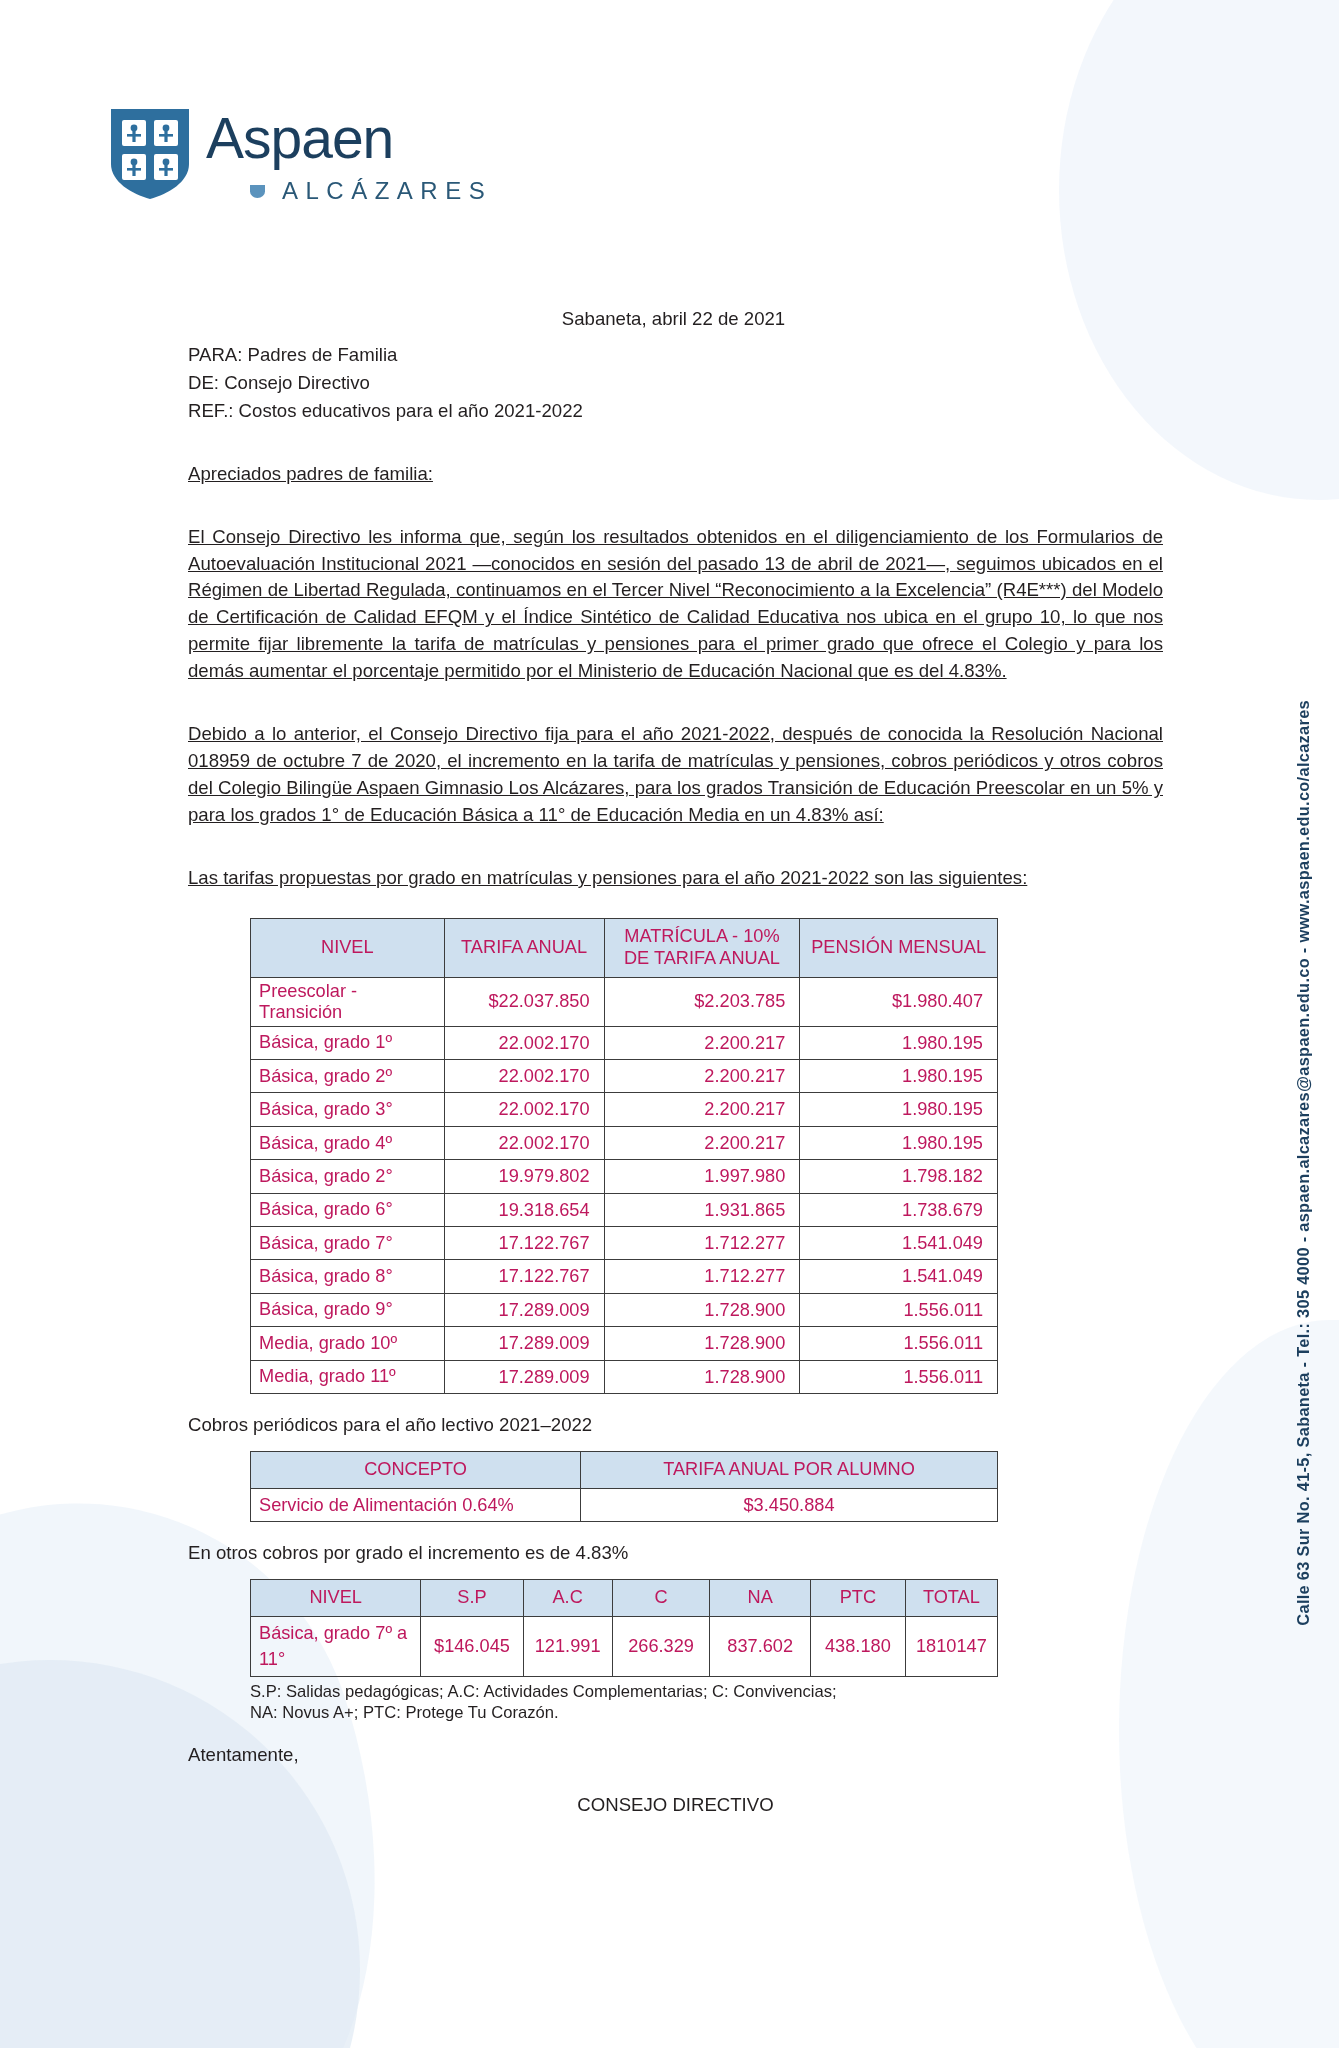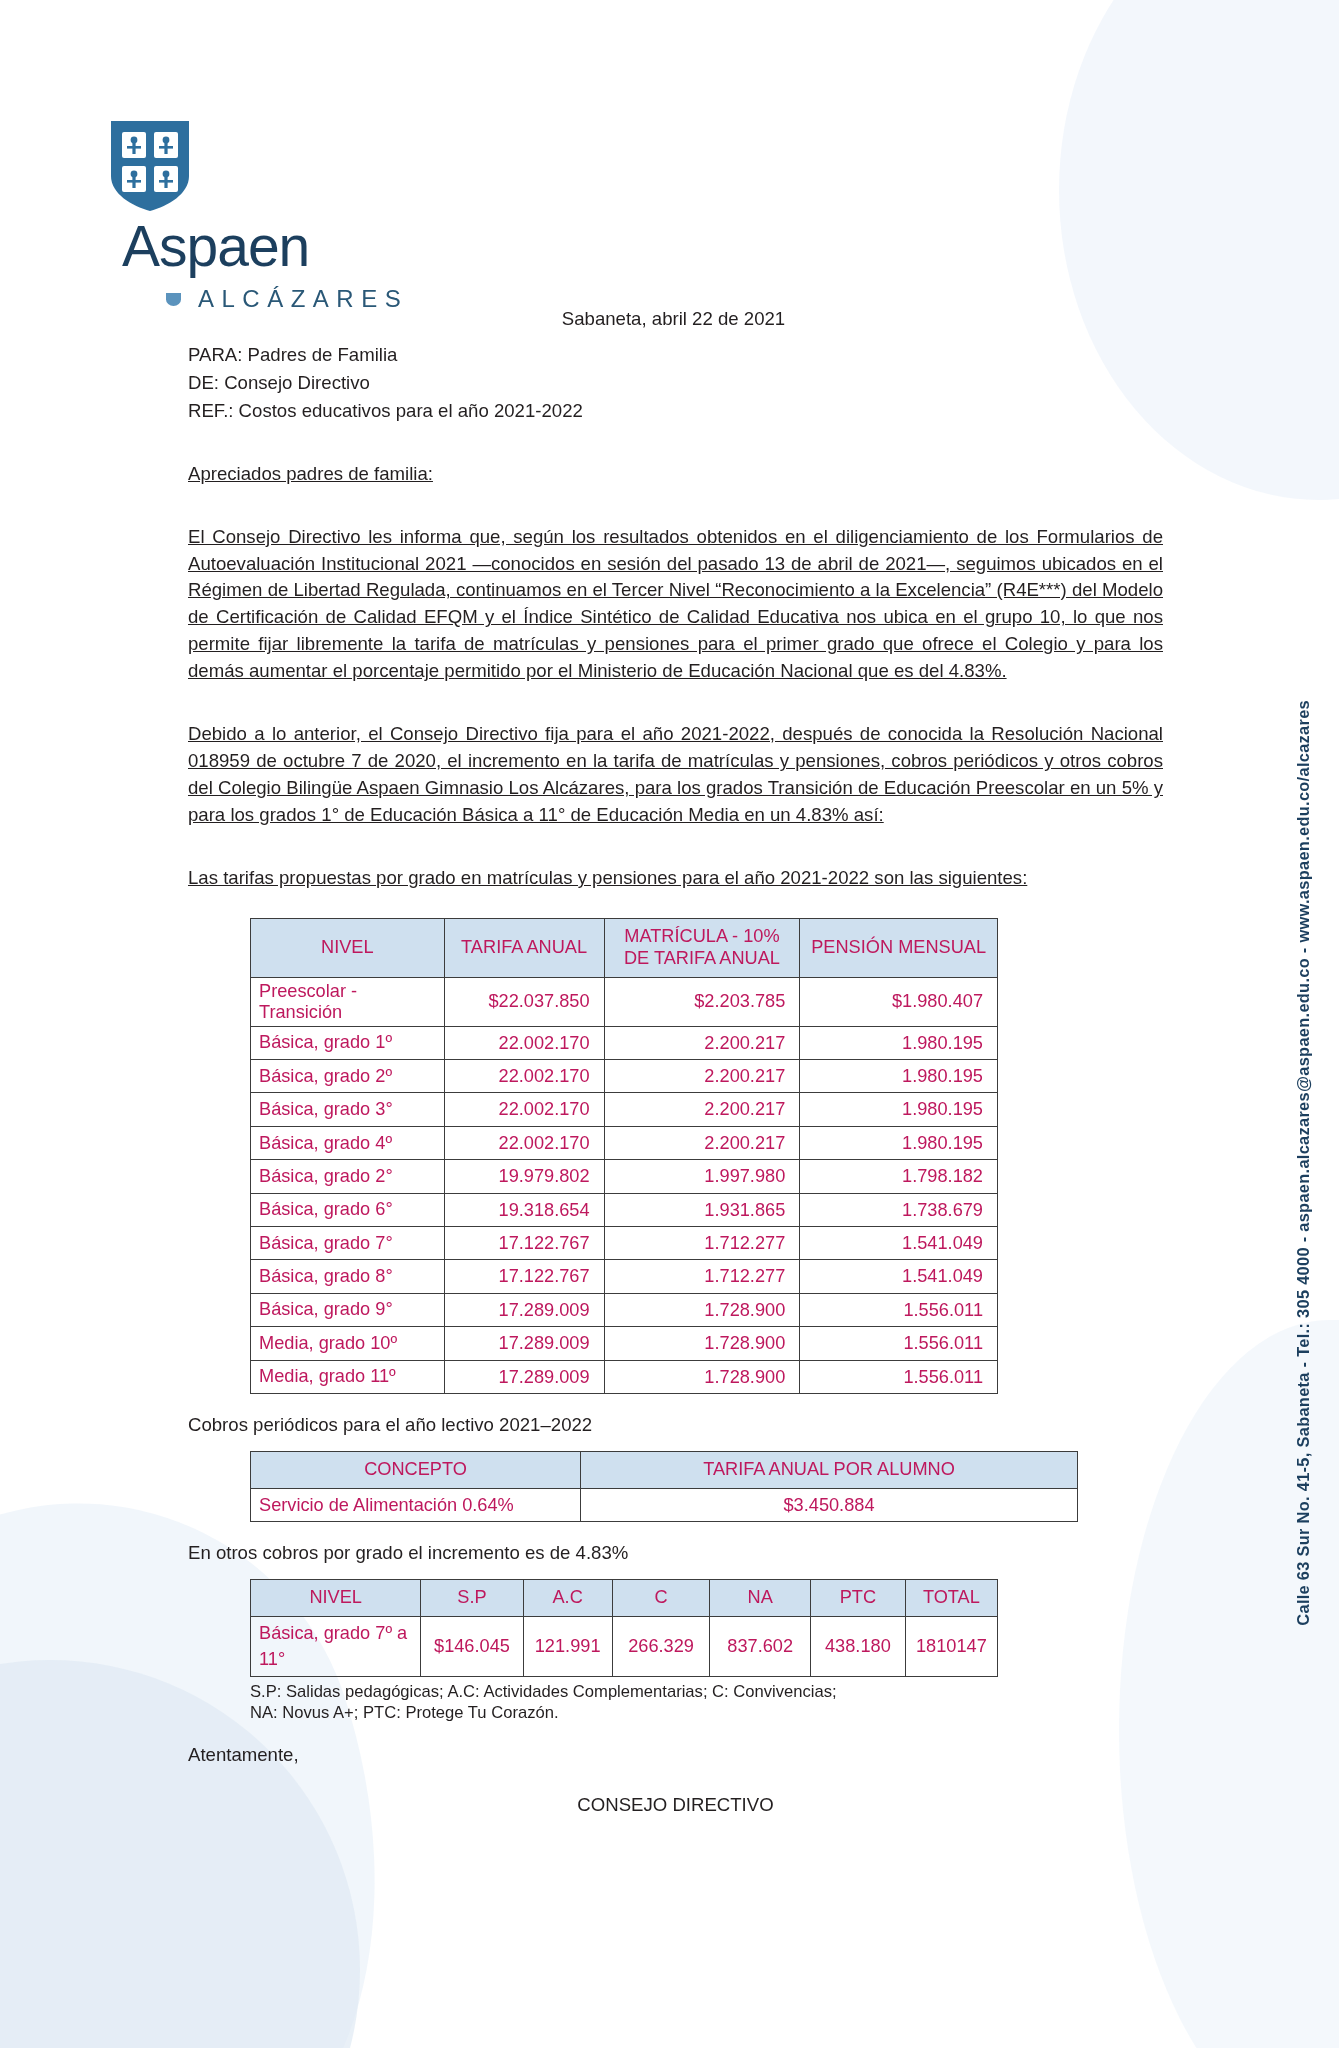--- a/index.html
+++ b/index.html
@@ -60,24 +60,23 @@
     background: #f3f7fc;
     border-radius: 50% 0 0 50%;
     opacity: .9;
   }
   .content { position: relative; z-index: 3; }
 
   
   .logo-block {
     position: absolute;
     left: 108px;
-    top: 118px;
+    top: 106px;
     display: flex;
     align-items: flex-start;
-    flex-direction: column;
   }
   .shield { width: 84px; height: 96px; flex: none; }
   .logo-text { margin-left: 14px; margin-top: 4px; }
   .logo-word {
     font-family: "Liberation Sans", sans-serif;
     font-size: 57px;
     letter-spacing: -1px;
     color: #1c3f5e;
     line-height: 1;
     font-weight: 400;
@@ -149,21 +148,21 @@
   table.tariff td.num { text-align: right; padding-right: 14px; }
   table.tariff col.c1 { width: 194px; }
   table.tariff col.c2 { width: 160px; }
   table.tariff col.c3 { width: 196px; }
   table.tariff col.c4 { width: 198px; }
 
   .caption { margin-top: 18px; }
 
   
   .periodic-wrap { margin: 12px 0 0 62px; }
-  table.periodic { width: 828px; }
+  table.periodic { width: 748px; }
   table.periodic td:first-child { text-align: left; width: 330px; }
   table.periodic td:last-child { text-align: center; }
   table.periodic th:first-child { width: 330px; }
 
   
   .others-wrap { margin: 12px 0 0 62px; }
   table.others { width: 748px; }
   table.others td { text-align: center; }
   table.others td.nivel { text-align: left; }
   table.others col.o1 { width: 210px; }

